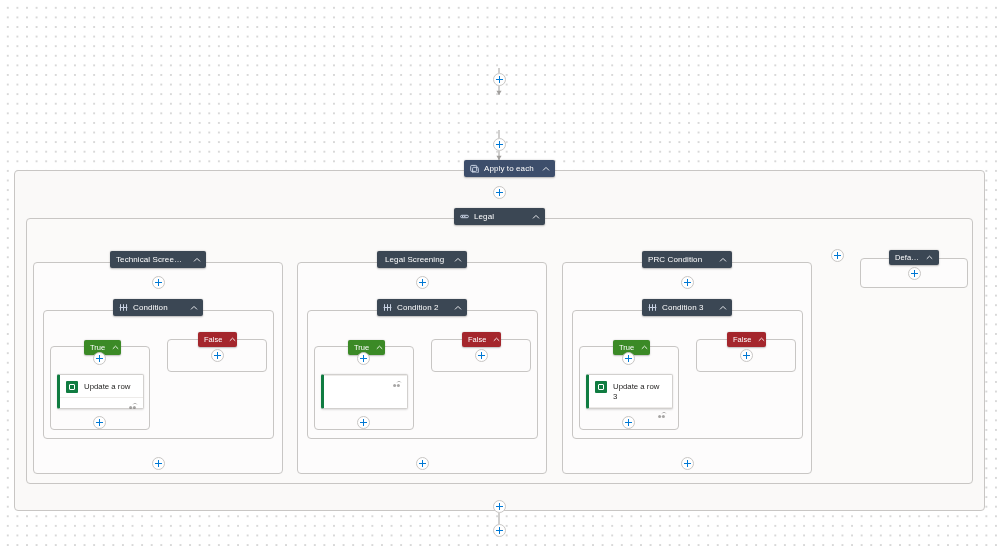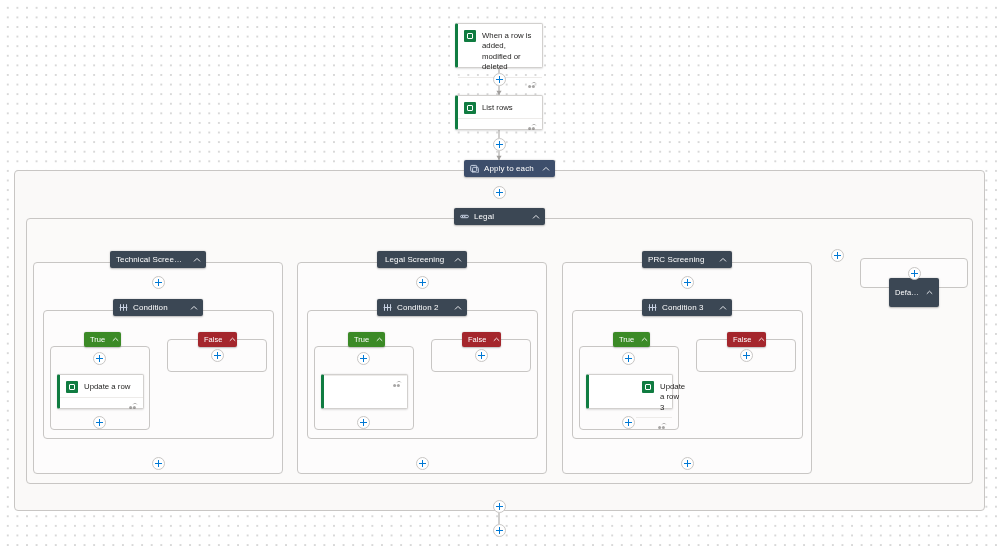--- a/index.html
+++ b/index.html
@@ -63,21 +63,21 @@
   .pill {
     position: absolute;
     height: 15px;
     border-radius: 2px;
     display: flex; align-items: center;
     padding: 0 4px 0 6px;
     font-size: 7.5px; color: #fff;
     white-space: nowrap;
     box-shadow: 0 0.6px 1.6px rgba(0,0,0,.25);
   }
-  .pill.true  { background: #3b8a26; }
+  .pill.true  { background: #3b8a26; margin-top: 8px; }
   .pill.false { background: #a4262c; }
   .pill .label { flex: 1 1 auto; }
   .pill .chev { margin-left: 7px; width: 8px; height: 8px; display:flex; align-items:center; justify-content:center;}
 
   
   .card {
     position: absolute;
     background: #ffffff;
     border: 1px solid #d2d0ce;
     border-left: 3px solid #107c41;
@@ -203,56 +203,22 @@
     <g fill="#a19f9d">
       <path d="M499,95 l-2.6,-4.2 l5.2,0 z" transform="translate(0,0)"></path>
       <path d="M499,160 l-2.6,-4.2 l5.2,0 z"></path>
       <path d="M499,208 l-2.6,-4.2 l5.2,0 z"></path>
       <path d="M99,374 l-2.6,-4.2 l5.2,0 z"></path>
       <path d="M363,374 l-2.6,-4.2 l5.2,0 z"></path>
       <path d="M628,374 l-2.6,-4.2 l5.2,0 z"></path>
     </g>
   </svg>
 
-  <div class="card" style="left:455px; top:23px; width:88px; height:45px;">
-    <div class="top">
-      <span class="appicon">
-          <i></i>
-        </span>
-      <span class="title">When a row is added, modified or deleted</span>
-    </div>
-    <div class="foot">
-      <span class="dots">
-        <svg width="9" height="7" viewBox="0 0 9 7">
-            <circle cx="1.6" cy="4.4" r="1.5" fill="#605e5c"></circle>
-            <circle cx="5.4" cy="4.4" r="1.5" fill="#605e5c"></circle>
-            <path d="M4.2 1.4 a2 2 0 0 1 3.6 0" stroke="#605e5c" stroke-width="0.9" fill="none"></path>
-          </svg>
-      </span>
-    </div>
-  </div>
   <div class="plus" style="left:492.5px; top:73px;"></div>
 
-  <div class="card" style="left:455px; top:95px; width:88px; height:35px;">
-    <div class="top">
-      <span class="appicon">
-          <i></i>
-        </span>
-      <span class="title">List rows</span>
-    </div>
-    <div class="foot">
-      <span class="dots">
-        <svg width="9" height="7" viewBox="0 0 9 7">
-            <circle cx="1.6" cy="4.4" r="1.5" fill="#605e5c"></circle>
-            <circle cx="5.4" cy="4.4" r="1.5" fill="#605e5c"></circle>
-            <path d="M4.2 1.4 a2 2 0 0 1 3.6 0" stroke="#605e5c" stroke-width="0.9" fill="none"></path>
-          </svg>
-      </span>
-    </div>
-  </div>
   <div class="plus" style="left:492.5px; top:138px;"></div>
 
   <div class="scope lvl2" style="left:14px; top:170px; width:971px; height:341px;"></div>
 
   <div class="hdr apply" style="left:464px; top:160px; width:91px;">
     <span class="glyph">
       <svg width="9" height="9" viewBox="0 0 9 9">
           <rect x="0.7" y="1.4" width="6" height="6" rx="1" fill="none" stroke="#c9d3e4" stroke-width="1"></rect>
           <rect x="2.6" y="3.3" width="5.7" height="5.7" rx="1" fill="none" stroke="#c9d3e4" stroke-width="1"></rect>
         </svg>
@@ -408,21 +374,21 @@
       <svg width="7" height="5" viewBox="0 0 7 5">
           <path d="M0.8 3.8 L3.5 1.2 L6.2 3.8" stroke="#f7e4e5" stroke-width="1" fill="none"></path>
         </svg>
     </span>
   </div>
   <div class="plus" style="left:474.5px; top:349px;"></div>
   <div class="plus" style="left:415.5px; top:457px;"></div>
 
   <div class="scope lvl4" style="left:562px; top:262px; width:250px; height:212px;"></div>
   <div class="hdr" style="left:642px; top:251px; width:90px;">
-    <span class="label">PRC Screening</span>
+    <span class="label">PRC Condition</span>
     <span class="chev">
       <svg width="8" height="6" viewBox="0 0 8 6">
           <path d="M1 4.4 L4 1.4 L7 4.4" stroke="#e6e8ec" stroke-width="1" fill="none"></path>
         </svg>
     </span>
   </div>
   <div class="plus" style="left:680.5px; top:276px;"></div>
 
   <div class="scope lvl4" style="left:572px; top:310px; width:231px; height:129px;"></div>
   <div class="hdr" style="left:642px; top:299px; width:90px;">
@@ -443,21 +409,21 @@
   <div class="scope lvl4" style="left:579px; top:346px; width:100px; height:84px;"></div>
   <div class="pill true" style="left:613px; top:332px; width:37px;">
     <span class="label">True</span>
     <span class="chev">
       <svg width="7" height="5" viewBox="0 0 7 5">
           <path d="M0.8 3.8 L3.5 1.2 L6.2 3.8" stroke="#eaf5e6" stroke-width="1" fill="none"></path>
         </svg>
     </span>
   </div>
   <div class="plus" style="left:621.5px; top:352px;"></div>
-  <div class="card" style="left:586px; top:374px; width:87px; height:35px;padding-left:47px;">
+  <div class="card" style="left:586px; top:374px; width:87px; height:35px;">
     <div class="top">
       <span class="appicon">
           <i></i>
         </span>
       <span class="title">Update a row 3</span>
     </div>
     <div class="foot">
       <span class="dots">
         <svg width="9" height="7" viewBox="0 0 9 7">
             <circle cx="1.6" cy="4.4" r="1.5" fill="#605e5c"></circle>
@@ -476,21 +442,21 @@
       <svg width="7" height="5" viewBox="0 0 7 5">
           <path d="M0.8 3.8 L3.5 1.2 L6.2 3.8" stroke="#f7e4e5" stroke-width="1" fill="none"></path>
         </svg>
     </span>
   </div>
   <div class="plus" style="left:739.5px; top:349px;"></div>
   <div class="plus" style="left:680.5px; top:457px;"></div>
 
   <div class="plus" style="left:830.5px; top:249px;"></div>
   <div class="scope lvl4" style="left:860px; top:258px; width:108px; height:30px;"></div>
-  <div class="hdr" style="left:889px; top:250px; width:50px; height:29px; font-size:7.5px;margin-top:28px;">
+  <div class="hdr" style="left:889px; top:250px; width:50px; height:15px; font-size:7.5px;">
     <span class="label">Default</span>
     <span class="chev">
       <svg width="7" height="5" viewBox="0 0 7 5">
           <path d="M0.8 3.8 L3.5 1.2 L6.2 3.8" stroke="#e6e8ec" stroke-width="1" fill="none"></path>
         </svg>
     </span>
   </div>
   <div class="plus" style="left:907.5px; top:267px;"></div>
 
   <div class="plus" style="left:492.5px; top:500px;"></div>

